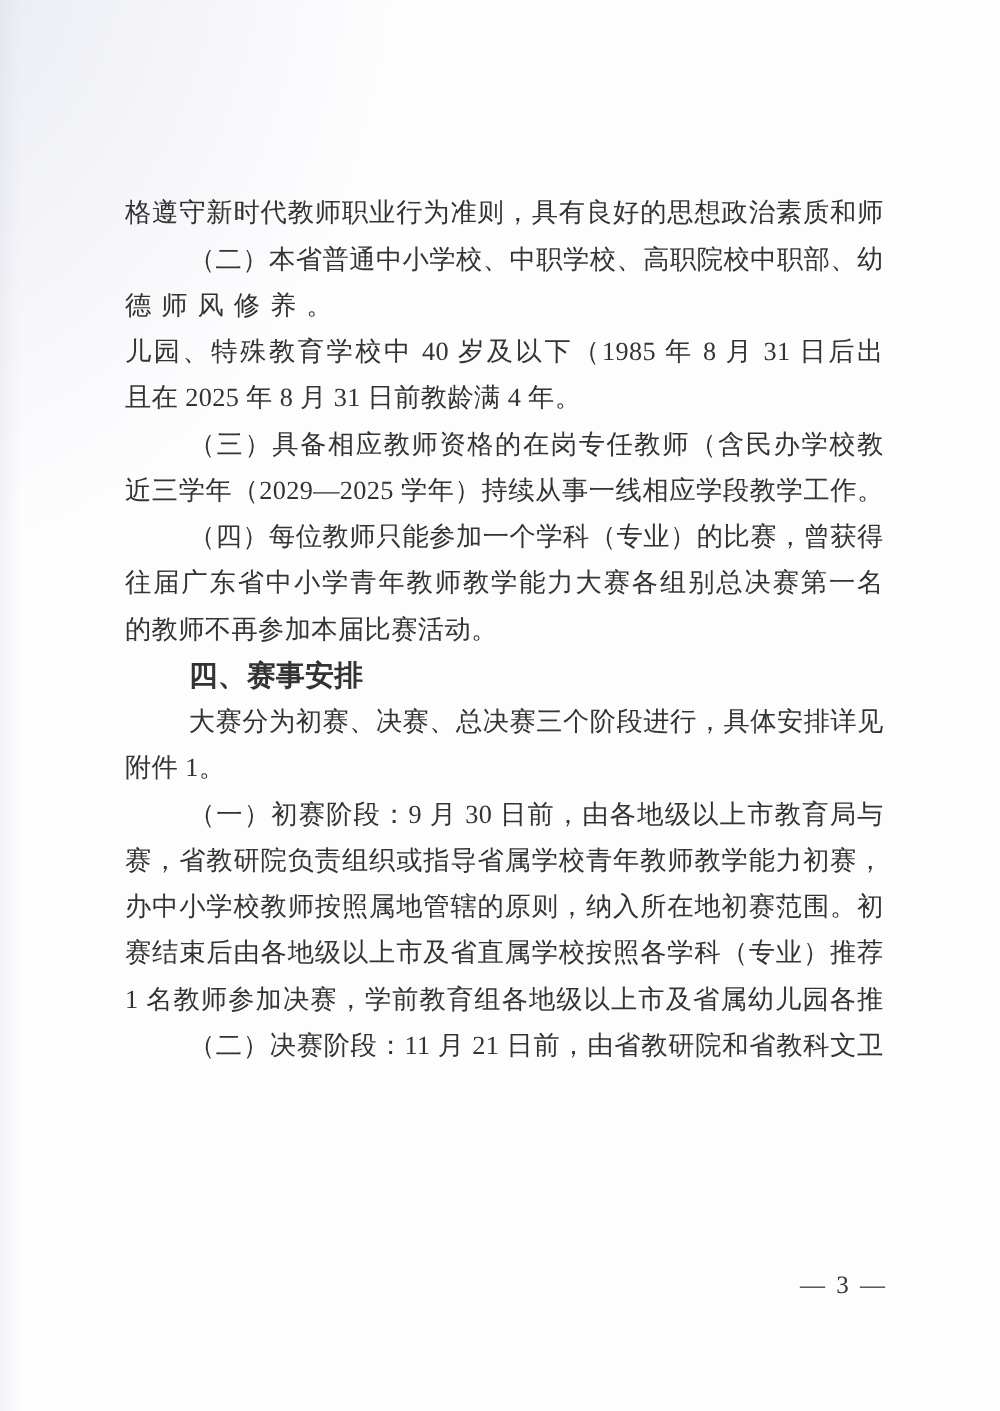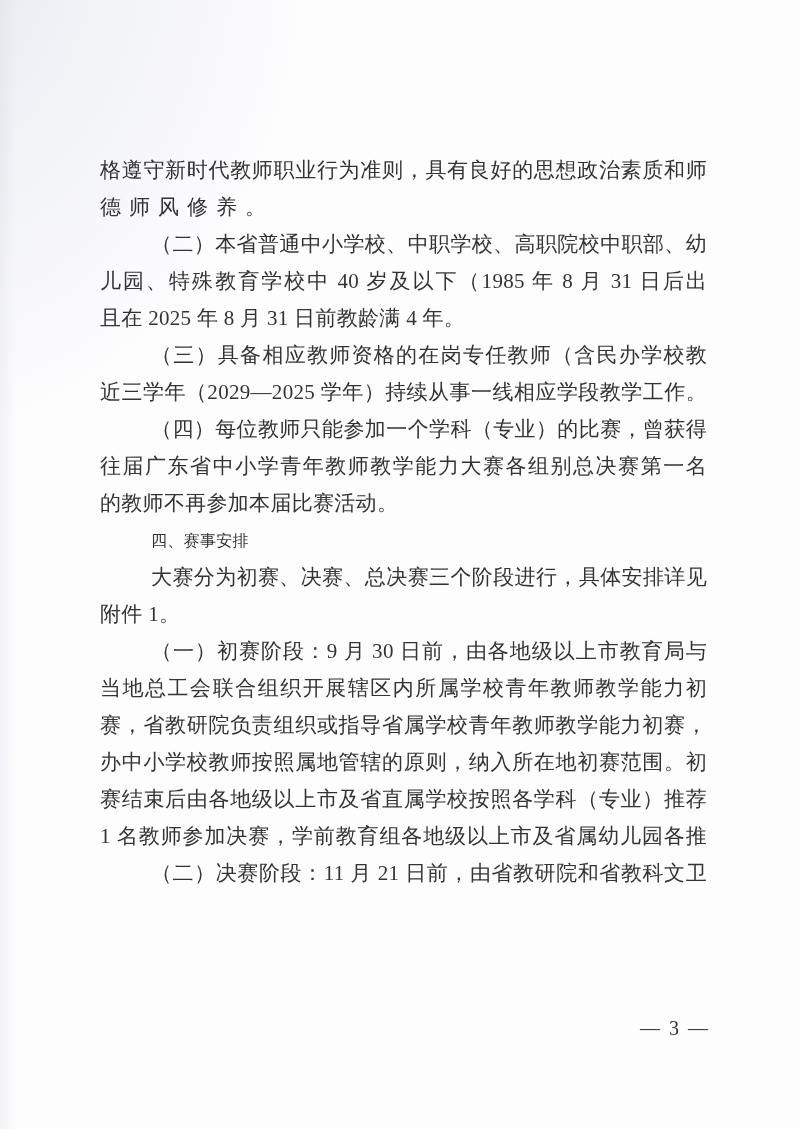--- a/index.html
+++ b/index.html
@@ -37,53 +37,52 @@
   }
   .fill {
     text-align: justify;
     text-align-last: justify;
     text-justify: inter-character;
   }
   .indent { text-indent: 51px; }
   .spaced { letter-spacing: 8px; }
   .heading {
     font-family: "Liberation Sans", "DejaVu Sans", sans-serif;
-    font-weight: 400;
-    font-size: 16px;
+    font-weight: 700;
+    font-size: 23px;
   }
   .page-number {
     position: absolute;
     top: 1013px;
     right: 90px;
     font-size: 20px;
     line-height: 30px;
     letter-spacing: 2px;
     color: var(--ink, #333333);
     font-family: "Liberation Serif", "DejaVu Serif", serif;
   }
 </style>
 </head>
 <body style="--ink: #333333; --paper: #fdfdfe;">
 
 <main class="content">
   <div class="line fill">格遵守新时代教师职业行为准则，具有良好的思想政治素质和师</div>
+  <div class="line fill indent">（二）本省普通中小学校、中职学校、高职院校中职部、幼</div>
   <div class="line spaced">德师风修养。</div>
-  <div class="line fill indent">（二）本省普通中小学校、中职学校、高职院校中职部、幼</div>
   <div class="line fill">儿园、特殊教育学校中 40 岁及以下（1985 年 8 月 31 日后出生），</div>
   <div class="line">且在 2025 年 8 月 31 日前教龄满 4 年。</div>
   <div class="line fill indent">（三）具备相应教师资格的在岗专任教师（含民办学校教师），</div>
   <div class="line fill">近三学年（2029—2025 学年）持续从事一线相应学段教学工作。</div>
   <div class="line fill indent">（四）每位教师只能参加一个学科（专业）的比赛，曾获得</div>
   <div class="line fill">往届广东省中小学青年教师教学能力大赛各组别总决赛第一名</div>
   <div class="line">的教师不再参加本届比赛活动。</div>
   <div class="line heading indent">四、赛事安排</div>
   <div class="line fill indent">大赛分为初赛、决赛、总决赛三个阶段进行，具体安排详见</div>
   <div class="line">附件 1。</div>
   <div class="line fill indent">（一）初赛阶段：9 月 30 日前，由各地级以上市教育局与</div>
-  <div class="line fill">当地总工会联合组织开展辖区内所属学校青年教师教学能力初</div>
   <div class="line fill">赛，省教研院负责组织或指导省属学校青年教师教学能力初赛，</div>
   <div class="line fill">办中小学校教师按照属地管辖的原则，纳入所在地初赛范围。初</div>
   <div class="line fill">赛结束后由各地级以上市及省直属学校按照各学科（专业）推荐</div>
   <div class="line fill">1 名教师参加决赛，学前教育组各地级以上市及省属幼儿园各推</div>
   <div class="line fill indent">（二）决赛阶段：11 月 21 日前，由省教研院和省教科文卫</div>
 </main>
 
 <div class="page-number">— 3 —</div>
 
 </body></html>

